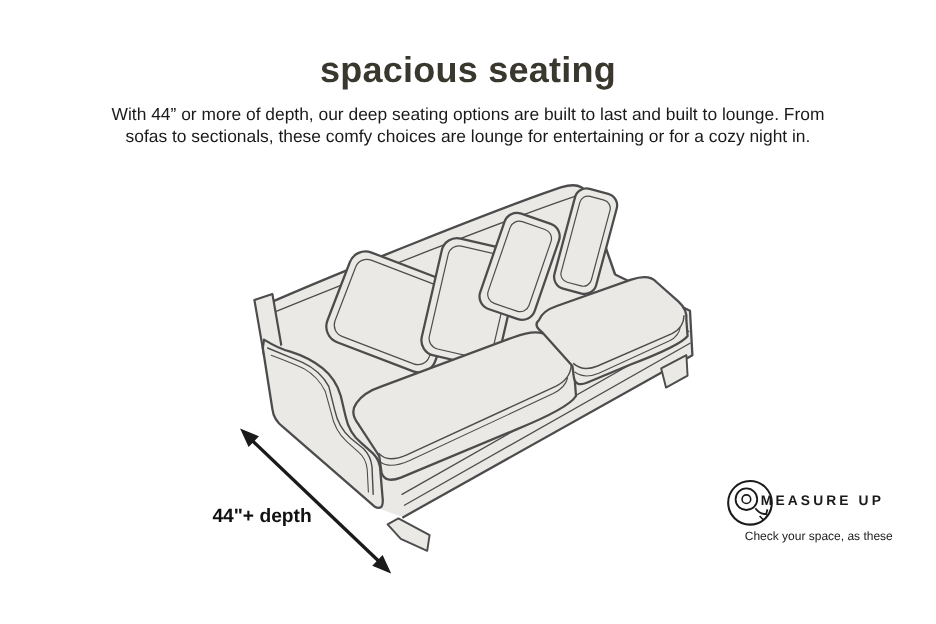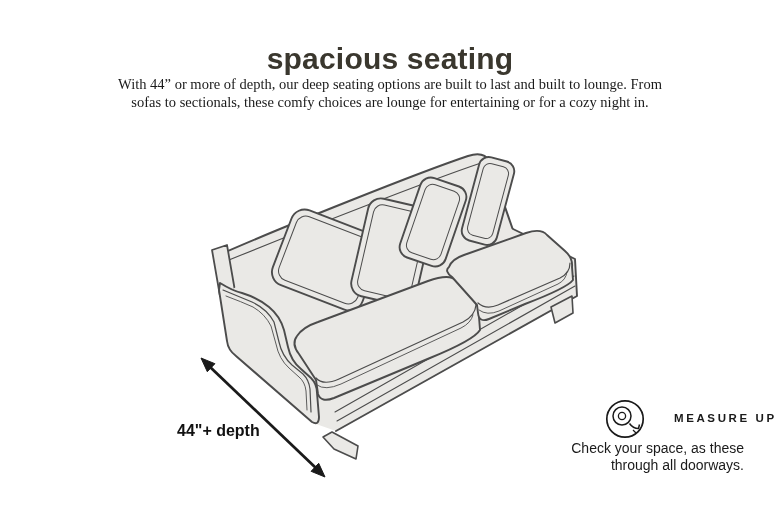--- a/index.html
+++ b/index.html
@@ -10,42 +10,41 @@
     font-family:"Liberation Sans", sans-serif;
     overflow:hidden;
   }
   .title{
     position:absolute;left:0;top:42px;width:780px;
     text-align:center;
     font-size:30px;font-weight:bold;
     color:#3A372E;letter-spacing:0.2px;
   }
   .desc{
-    position:absolute;left:40px;top:76px;width:700px;
+    position:absolute;left:40px;top:88px;width:700px;
     text-align:center;
     font-size:14.5px;line-height:17.5px;
     color:#1A1A1A;
-    font-family:Liberation Serif, serif;
   }
   .desc span{display:block;}
   .art{position:absolute;left:0;top:0;width:780px;height:520px;}
   .depth-label{
     position:absolute;left:177px;top:422px;
     font-size:16px;font-weight:bold;color:#111111;
     white-space:nowrap;
   }
   .mu-heading{
-    position:absolute;left:674px;top:412px;
+    position:absolute;left:634px;top:412px;
     font-size:11.5px;font-weight:bold;letter-spacing:2.6px;
     color:#1A1A1A;white-space:nowrap;
   }
   .mu-note{
     position:absolute;right:36px;top:440px;width:210px;
     text-align:right;
-    font-size:14px;line-height:16.5px;color:#1A1A1A;
+    font-size:10px;line-height:16.5px;color:#1A1A1A;
   }
   .mu-note span{display:block;}
 </style>
 </head>
 <body>
 
 <div id="canvas">
 
   <div class="title">spacious seating</div>
 
@@ -118,16 +117,15 @@
       <path d="M633,430 L636,433" stroke-width="1.3"></path>
     </g>
   </svg>
 
   <div class="depth-label">44"+ depth</div>
 
   <div class="mu-heading">MEASURE UP</div>
 
   <div class="mu-note">
     <span>Check your space, as these</span>
-    <span>through all doorways.</span>
   </div>
 
 </div>
 
 </body></html>

